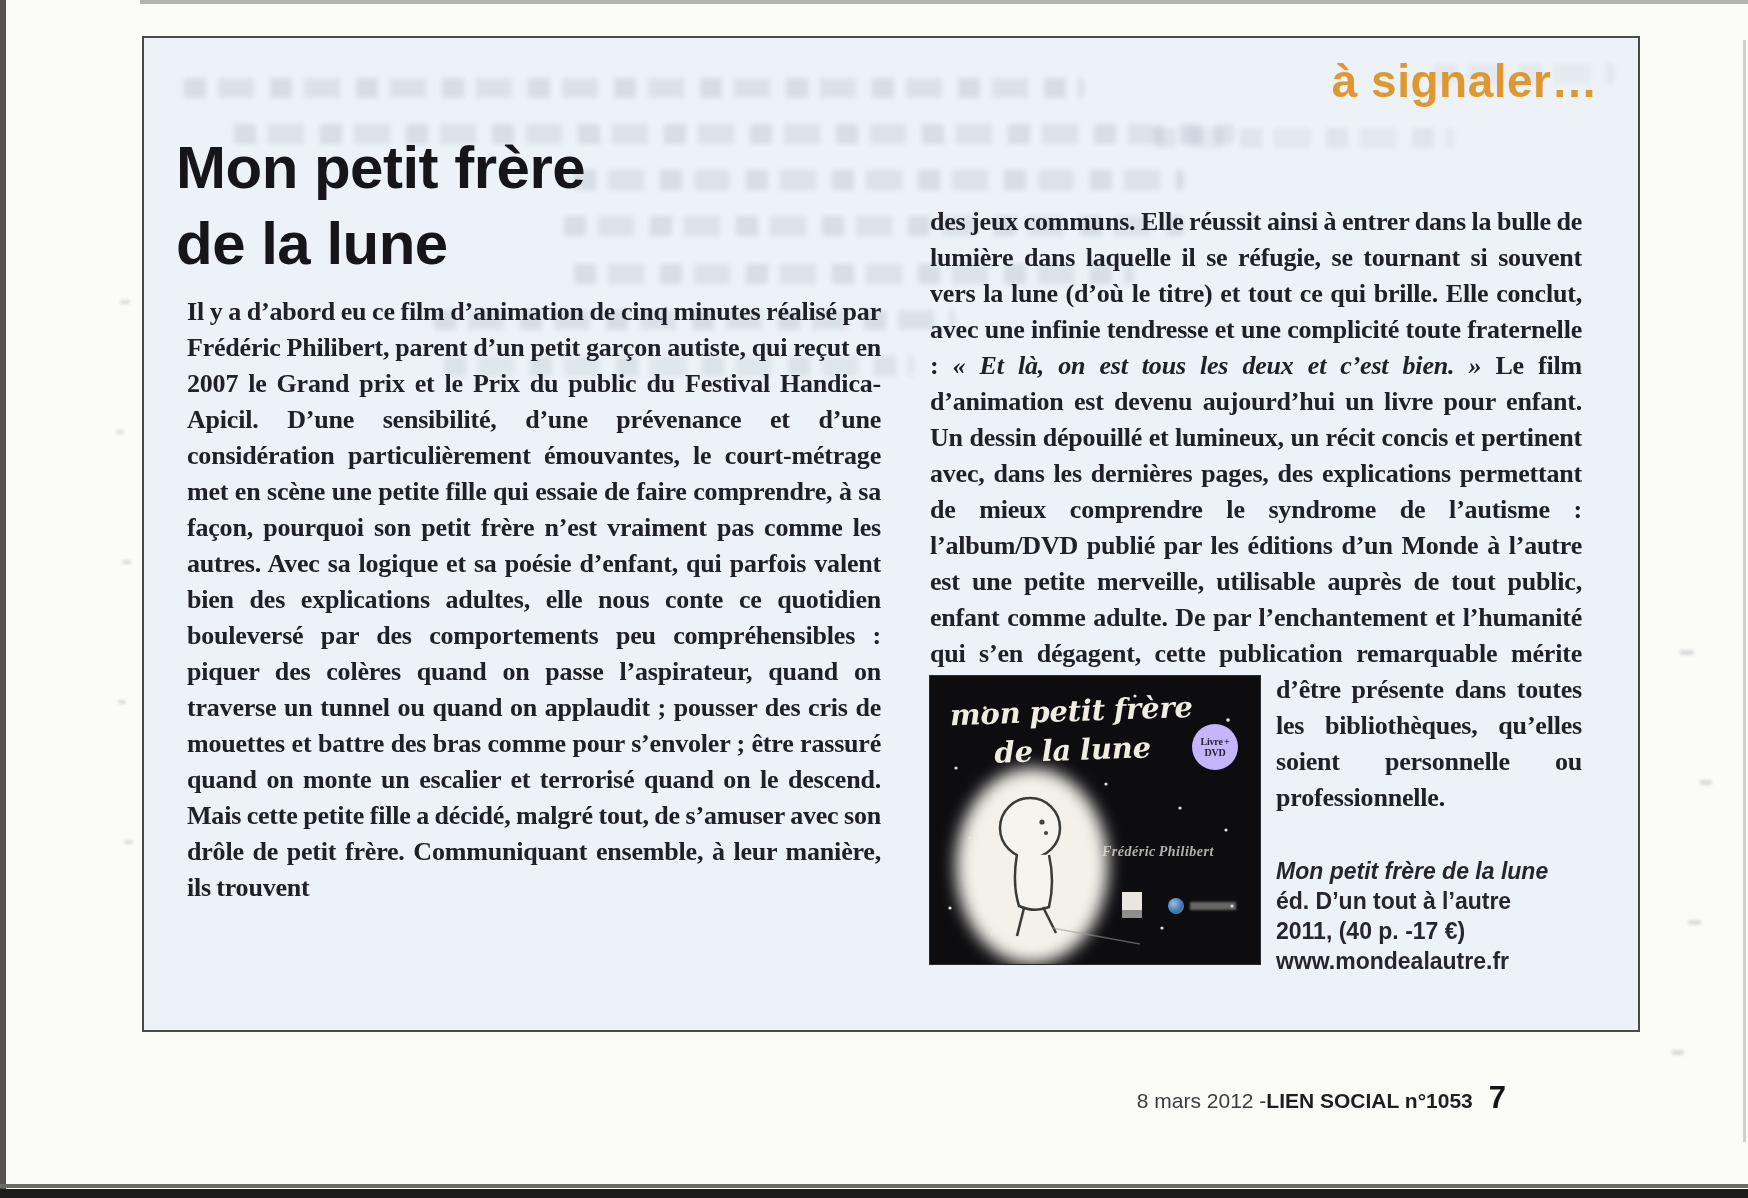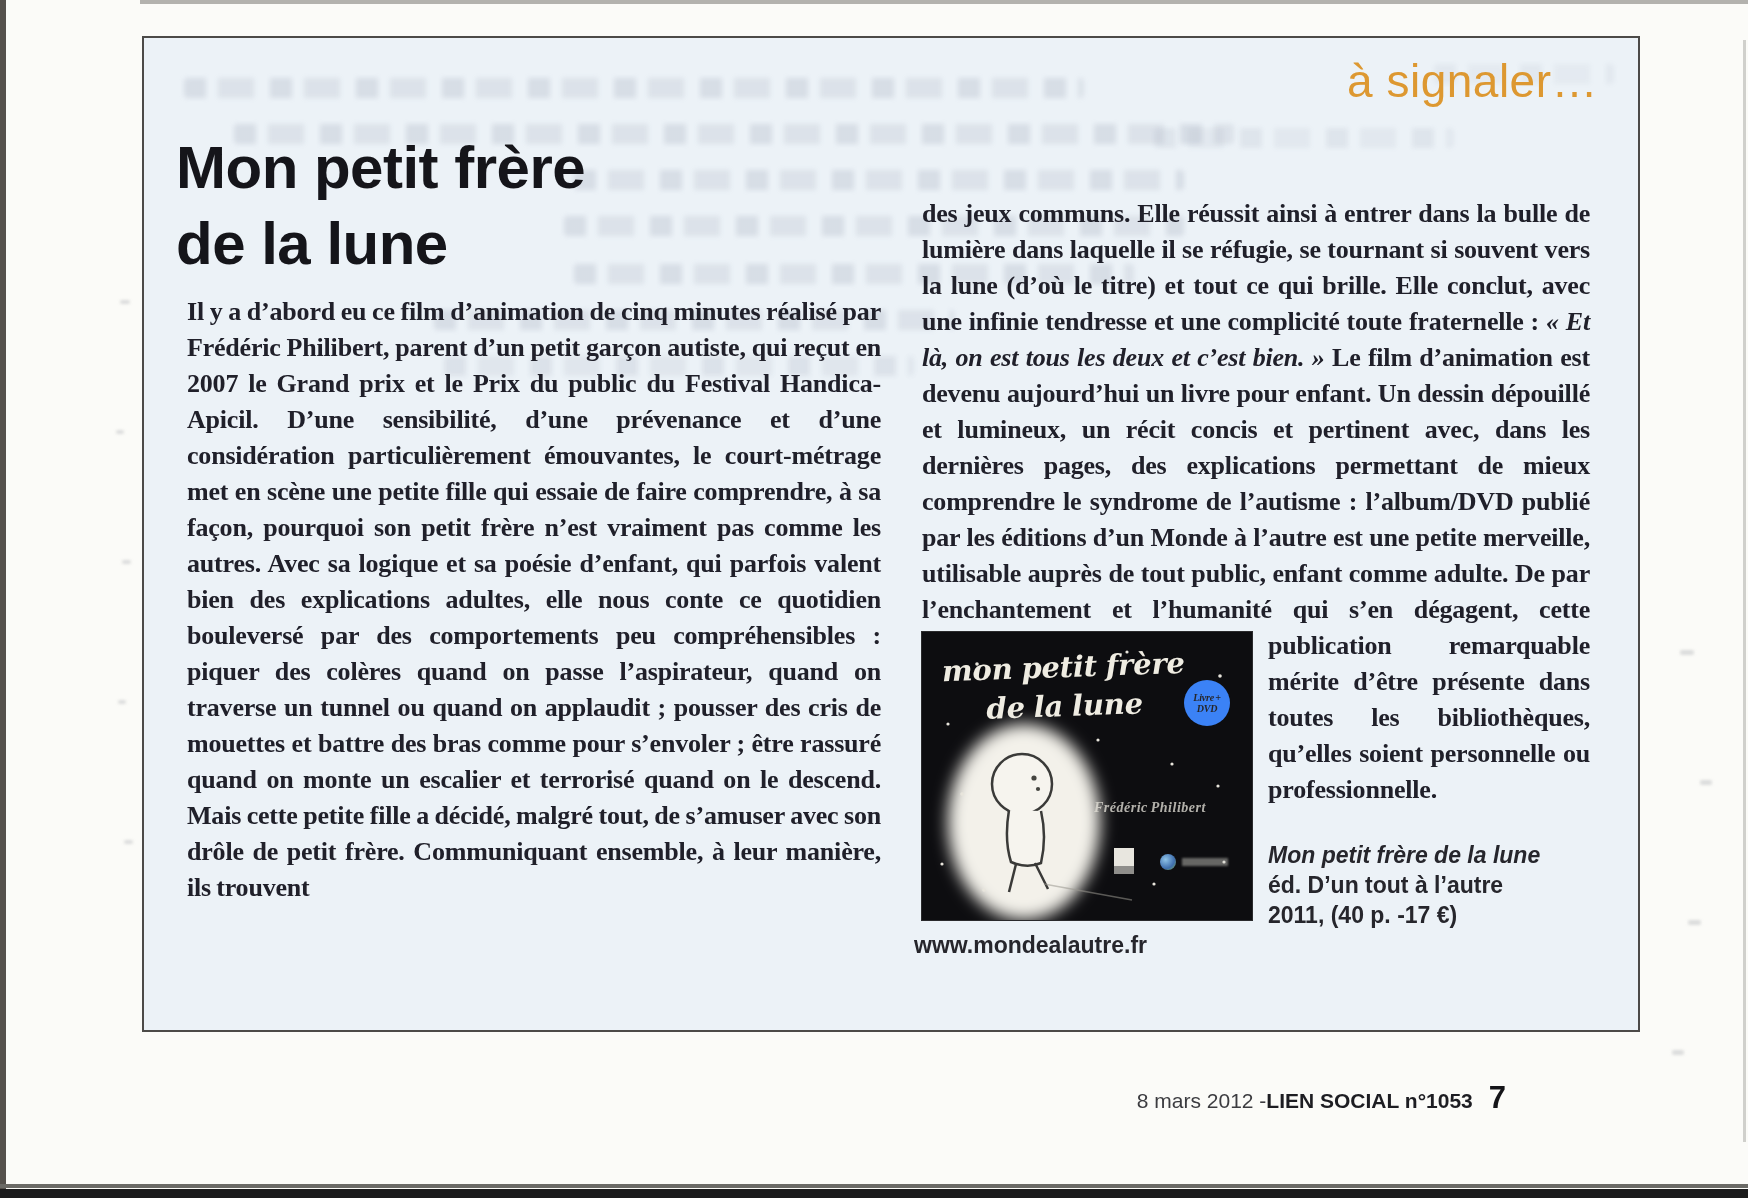--- a/index.html
+++ b/index.html
@@ -31,57 +31,57 @@
     position:absolute;height:20px;border-radius:4px;
     background:repeating-linear-gradient(90deg,
       rgba(115,125,148,.17) 0 22px, rgba(115,125,148,0) 22px 34px,
       rgba(115,125,148,.13) 34px 70px, rgba(115,125,148,0) 70px 86px);
     filter:blur(2.5px);
   }
   .speck{position:absolute;background:rgba(110,115,125,.22);filter:blur(1.5px);border-radius:2px;}
 
   .signal{
     position:absolute;top:16px;right:40px;
-    font-size:46px;font-weight:400;letter-spacing:.5px;
+    font-size:46px;font-weight:700;letter-spacing:.5px;
     color:#dd9831;
   }
   .title{
     position:absolute;left:32px;top:92px;margin:0;
     font-size:60px;line-height:1.27;font-weight:600;
     color:#15151a;white-space:pre-line;letter-spacing:-.5px;
   }
 
   .bodytext{
     font-family:"Liberation Serif", serif;
     font-weight:600;font-size:26px;line-height:36px;
     color:#20202a;text-align:justify;
     letter-spacing:-.2px;word-spacing:-1px;
   }
   .col-left{position:absolute;left:43px;top:256px;width:694px;}
   .col-right{position:absolute;left:770px;top:150px;width:684px;}
-  .col-right p{margin:8px;}
+  .col-right p{margin:16px;}
   .col-right em{font-style:italic;}
 
   
   .cover{
     float:left;display:block;position:relative;
     width:330px;height:288px;margin:4px 16px 4px 0;
     background:#0d0d10;outline:1px solid #2a2a2c;
   }
   .cover-title{
     position:absolute;left:18px;right:64px;top:16px;
     font-family:"DejaVu Serif", serif;font-style:italic;
     font-size:29px;line-height:1.35;color:#efece2;
     text-align:center;white-space:pre-line;transform:rotate(-2deg);
   }
   .cover-badge{
     position:absolute;right:22px;top:48px;width:46px;height:46px;border-radius:50%;
-    background:#3b82f6;color:#26262a;
+    background:#c4b5fd;color:#26262a;
     font-size:10px;font-weight:700;line-height:1.1;text-align:center;
-    display:flex;align-items:center;justify-content:center;padding:2px;box-sizing:border-box;font-style:italic;
+    display:flex;align-items:center;justify-content:center;padding:2px;box-sizing:border-box;
   }
   .cover-author{
     position:absolute;left:172px;top:158px;
     font-size:14px;color:rgba(226,223,214,.78);letter-spacing:.5px;font-style:italic;
   }
   .cover-art{position:absolute;left:0;top:0;}
   .cover-logo-a{
     position:absolute;left:192px;top:216px;width:20px;height:26px;background:#e8e6df;
     box-shadow:inset 0 -8px 0 rgba(70,70,70,.55);
   }

